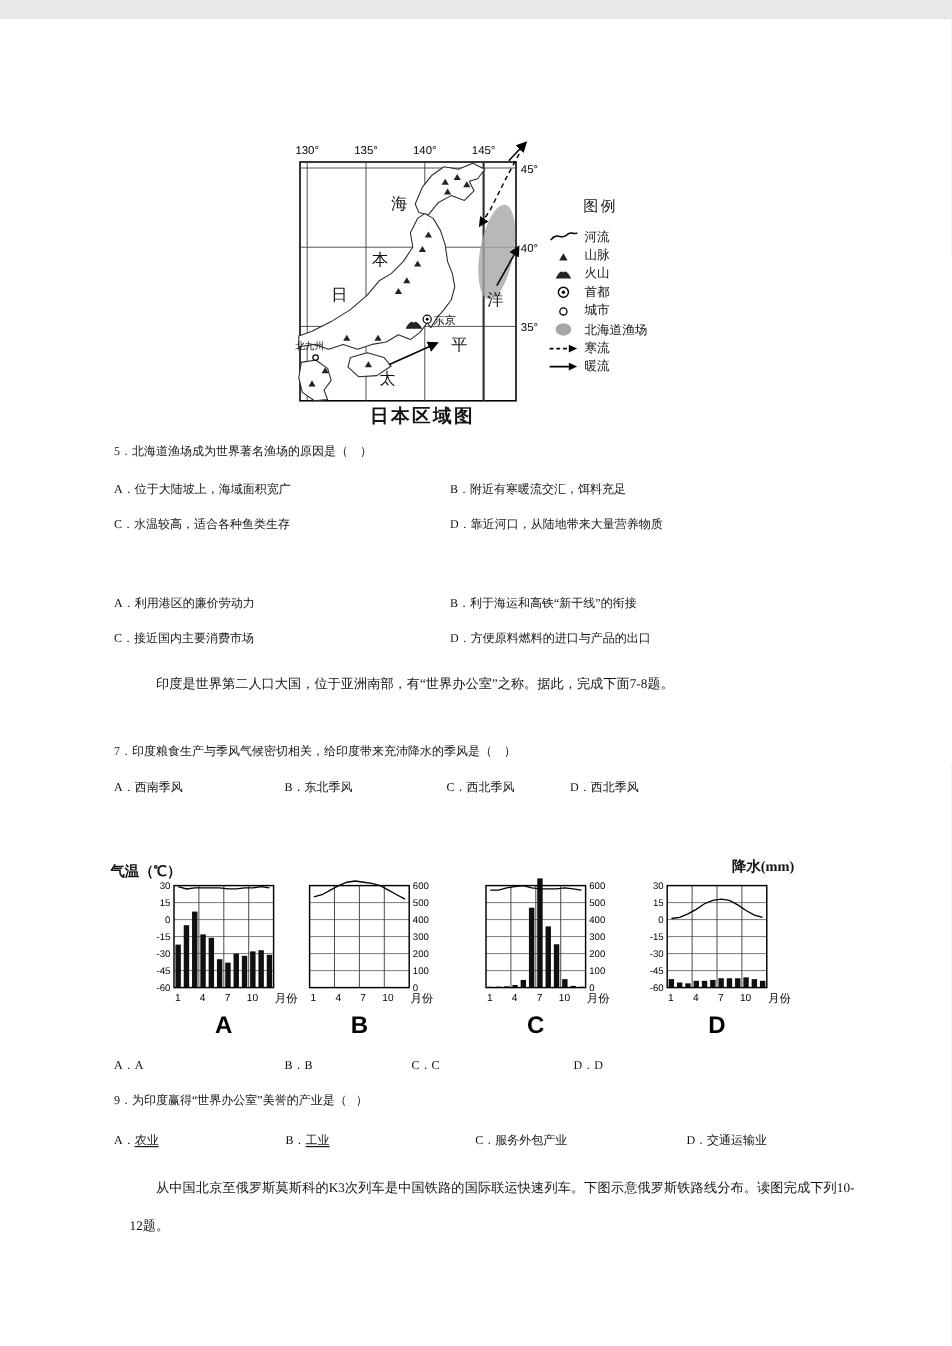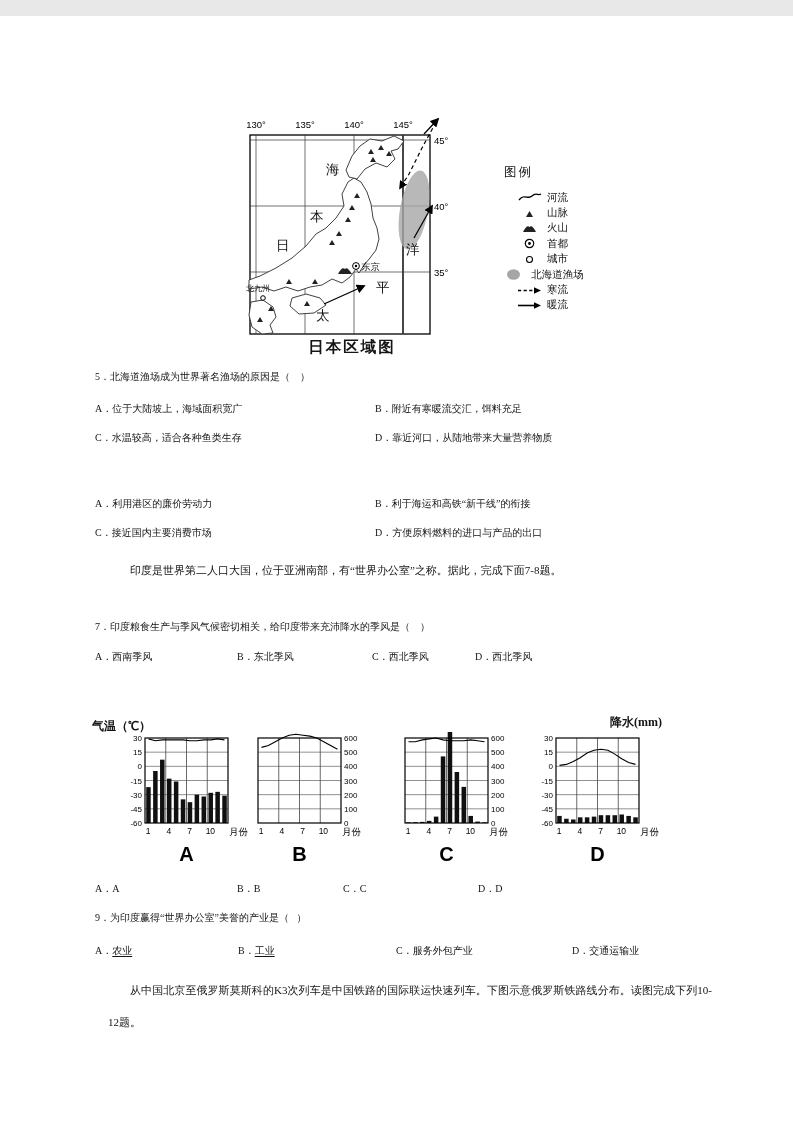--- a/index.html
+++ b/index.html
@@ -4,23 +4,23 @@
 <style>
   html,body{margin:0;padding:0;background:#e8e8e8;}
   .page{position:relative;width:793px;height:1122px;background:#ffffff;margin:16px auto;
         font-family:"Liberation Serif",serif;color:#141414;overflow:hidden;}
   .line{position:absolute;left:95px;width:640px;font-size:10px;white-space:pre;line-height:20px;}
   .opt{position:absolute;top:0;white-space:pre;text-align:right;}
   .para{position:absolute;left:108px;width:604px;font-size:11px;text-align:justify;text-indent:2em;}
   .u{text-decoration:underline;text-underline-offset:2px;}
   .map-caption{position:absolute;left:246px;width:212px;text-align:center;font-weight:bold;
                font-size:15.5px;letter-spacing:2px;}
-  .legend-box{position:absolute;left:474px;top:148px;width:136px;}
+  .legend-box{position:absolute;left:456px;top:148px;width:136px;}
   .legend-title{font-size:12.5px;margin-left:30px;margin-bottom:9px;letter-spacing:2px;}
-  .legend-row{display:flex;align-items:center;height:15.4px;justify-content:center;}
+  .legend-row{display:flex;align-items:center;height:15.4px;}
   .legend-row svg{flex:0 0 27px;margin-right:4px;}
   .legend-label{font-size:10.5px;white-space:nowrap;}
   .axis-title{position:absolute;font-size:12px;font-weight:bold;white-space:pre;}
   svg text{font-family:"Liberation Sans",sans-serif;}
   .cjk{font-family:"Liberation Serif",serif;}
 </style>
 </head>
 <body>
 
 <div class="page">

